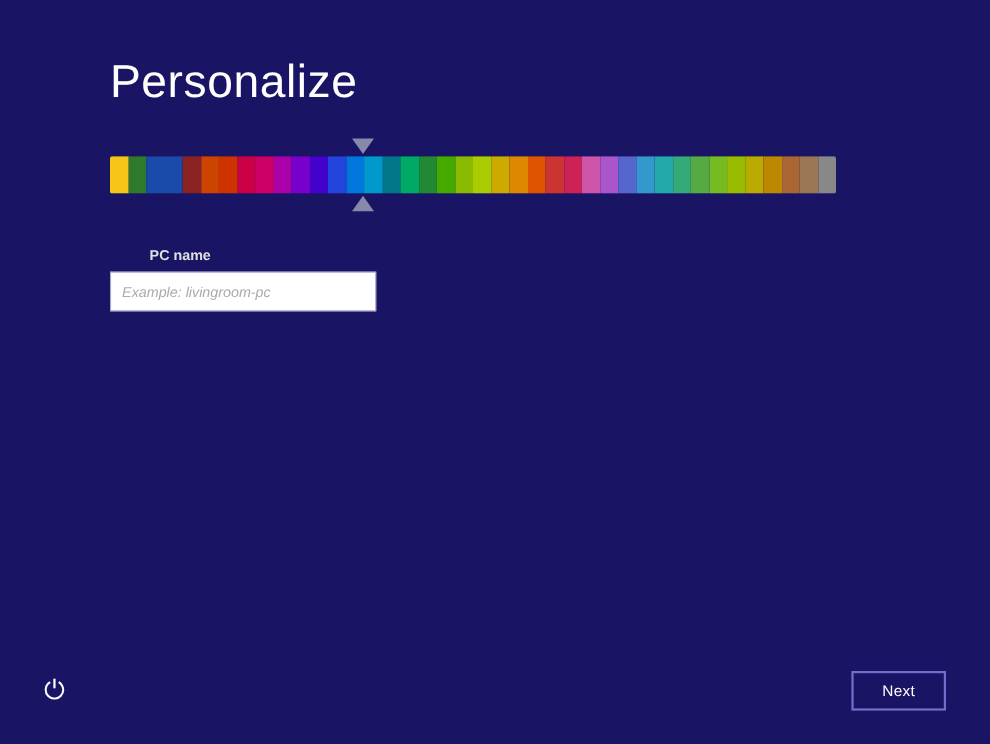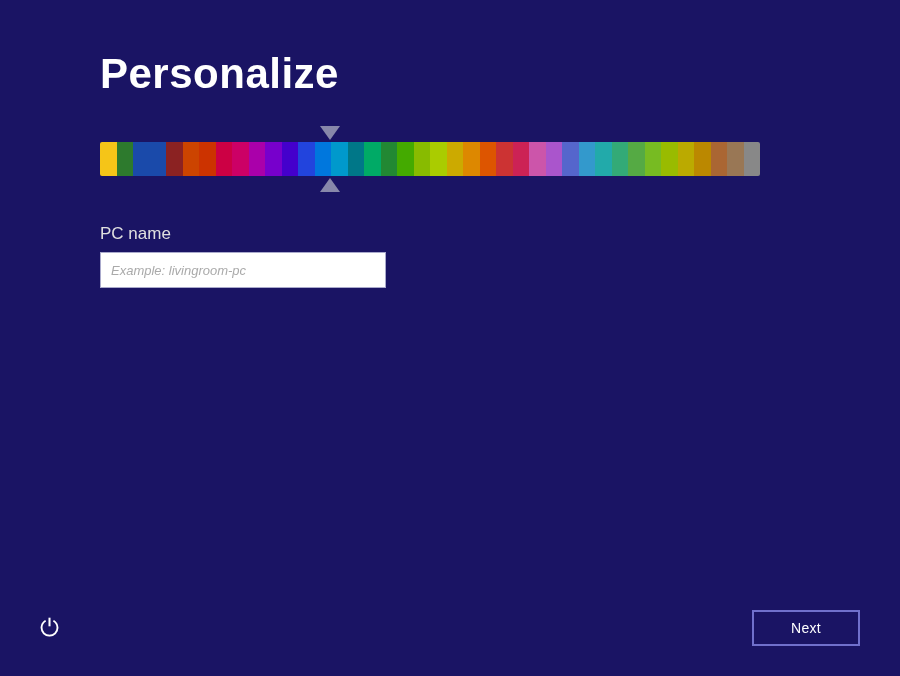--- a/index.html
+++ b/index.html
@@ -17,21 +17,21 @@
     .page-container {
       width: 900px;
       height: 676px;
       padding: 50px 100px;
       display: flex;
       flex-direction: column;
     }
 
     .title {
       font-size: 42px;
-      font-weight: 700;
+      font-weight: 400;
       margin-bottom: 28px;
       letter-spacing: 0.5px;
     }
 
     .subtitle {
       font-size: 14px;
       font-weight: 300;
       margin-bottom: 30px;
       color: #e0e0e0;
     }
@@ -72,29 +72,30 @@
       width: 0;
       height: 0;
       border-left: 10px solid transparent;
       border-right: 10px solid transparent;
       border-bottom: 14px solid #8888aa;
       margin-left: 220px;
       margin-top: 2px;
     }
 
     .pc-name-label {
-      font-size: 17px;
-      font-weight: 400;
+      font-size: 13px;
+      font-weight: 700;
       margin-top: 12px;
       margin-bottom: 8px;
       color: #e0e0e0;
+      margin-left: 36px;
     }
 
     .pc-name-input {
-      width: 286px;
+      width: 242px;
       height: 36px;
       background-color: #ffffff;
       border: 1px solid #aaaacc;
       outline: none;
       padding: 0 10px;
       font-size: 13px;
       color: #0369a1;
       font-family: 'Segoe UI', Arial, sans-serif;
     }
 
@@ -114,21 +115,21 @@
       padding: 0 40px;
     }
 
     .accessibility-icon {
       color: #ffffff;
       font-size: 24px;
       cursor: pointer;
     }
 
     .next-button {
-      width: 108px;
+      width: 86px;
       height: 36px;
       background-color: transparent;
       border: 2px solid #7070cc;
       color: #ffffff;
       font-size: 14px;
       font-weight: 400;
       font-family: 'Segoe UI', Arial, sans-serif;
       cursor: pointer;
       letter-spacing: 0.3px;
     }

